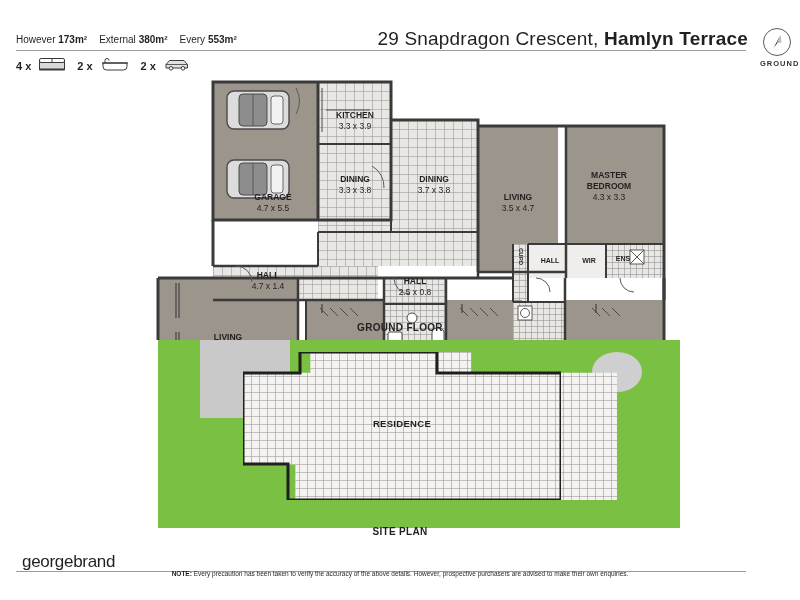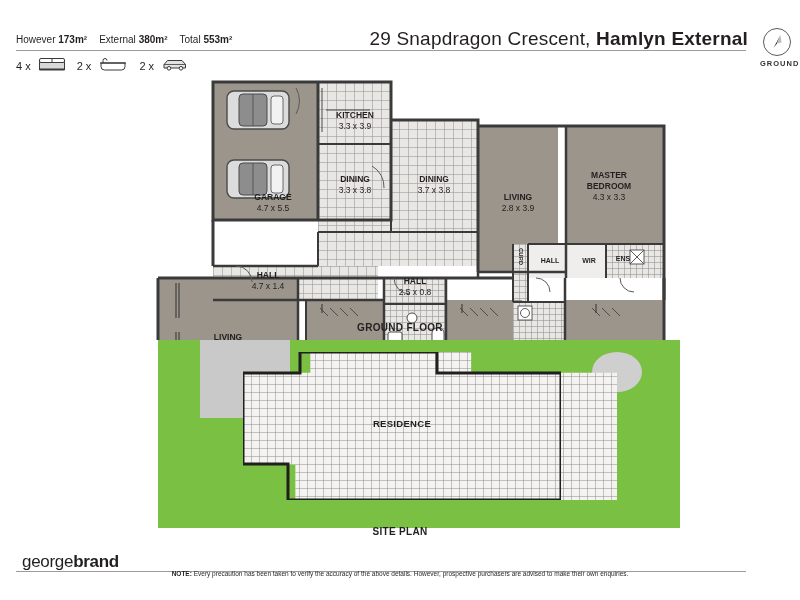--- a/index.html
+++ b/index.html
@@ -53,20 +53,21 @@
   #rule-top { top: 50px; }
 
   
   #counts {
     position: absolute;
     left: 16px; top: 58px;
     display: flex;
     align-items: center;
     gap: 6px;
     font-size: 11px;
+    font-weight: bold;
   }
   #counts .cnt {
     font-size: 11px;
     color: #231f20;
     margin-right: 2px;
   }
   .ico { display: inline-block; vertical-align: middle; }
 
   
   #compass {
@@ -213,38 +214,38 @@
     width: 730px; height: 1px;
     background: #9b9b9b;
   }
   #logo {
     position: absolute;
     left: 22px; top: 552px;
     font-size: 17px;
     color: #231f20;
     letter-spacing: -0.3px;
   }
-  #logo b { font-weight: bold; }
+  #logo b { font-weight: normal; }
   #note {
     position: absolute;
     left: 0; top: 570px;
     width: 800px;
     text-align: center;
     font-size: 6.5px;
     color: #231f20;
   }
   #note b { font-weight: bold; }
 </style>
 </head>
 <body>
 
 <div id="header">
 
   <div class="area-line">
-    <span>However </span><b>173m²</b><span class="gap"></span><span>External </span><b>380m²</b><span class="gap"></span><span>Total </span><b>553m²</b>
+    <span>However </span><b>173m²</b><span class="gap"></span><span>External </span><b>380m²</b><span class="gap"></span><span>Every </span><b>553m²</b>
   </div>
 
   <div class="header-rule" id="rule-top"></div>
 
   <div id="counts">
     <span class="cnt">4 x</span>
     <span class="ico">
       <svg width="26" height="13" viewBox="0 0 26 13">
         <rect x="0.5" y="3.5" width="25" height="8" fill="#d9d9d9" stroke="#3a3a3a" stroke-width="1"></rect>
         <rect x="0.5" y="0.5" width="25" height="4" rx="1.5" fill="#fff" stroke="#3a3a3a" stroke-width="1"></rect>
@@ -264,21 +265,21 @@
     <span class="ico">
       <svg width="26" height="13" viewBox="0 0 26 13">
         <path d="M2 10 V6.5 L5.5 2.5 H20 L23.5 6.5 V10 Z" fill="#e2e2e2" stroke="#3a3a3a" stroke-width="1"></path>
         <line x1="2" y1="6.5" x2="23.5" y2="6.5" stroke="#3a3a3a" stroke-width="0.8"></line>
         <circle cx="7" cy="10.3" r="1.8" fill="#fff" stroke="#3a3a3a" stroke-width="1"></circle>
         <circle cx="19" cy="10.3" r="1.8" fill="#fff" stroke="#3a3a3a" stroke-width="1"></circle>
       </svg>
     </span>
   </div>
 
-  <div id="title"><span>29 Snapdragon Crescent, </span><b>Hamlyn External</b></div>
+  <div id="title"><span>29 Snapdragon Crescent, </span><b>Hamlyn Terrace</b></div>
 
   <div id="compass">
     <div class="circle">
       <svg class="needle" width="12" height="16" viewBox="0 0 12 16">
         <path d="M9.5 1 L2.5 14 L6 9.5 Z" fill="#2b2b2b"></path>
         <path d="M9.5 1 L6 9.5 L10.5 8.5 Z" fill="#bdbdbd"></path>
       </svg>
     </div>
     <div class="lbl">GROUND</div>
   </div>
@@ -448,21 +449,21 @@
   <div class="lbl" style="left:320px; top:104px; width:70px;">
     <span>DINING</span>
     <span class="dim">3.3 x 3.8</span>
   </div>
   <div class="lbl" style="left:392px; top:104px; width:84px;">
     <span>DINING</span>
     <span class="dim">3.7 x 3.8</span>
   </div>
   <div class="lbl" style="left:479px; top:122px; width:78px;">
     <span>LIVING</span>
-    <span class="dim">2.8 x 3.9</span>
+    <span class="dim">3.5 x 4.7</span>
   </div>
   <div class="lbl" style="left:567px; top:100px; width:84px;">
     <span>MASTER</span>
     <span style="display:block">BEDROOM</span>
     <span class="dim">4.3 x 3.3</span>
   </div>
   <div class="lbl" style="left:218px; top:200px; width:100px;">
     <span>HALL</span>
     <span class="dim">4.7 x 1.4</span>
   </div>

